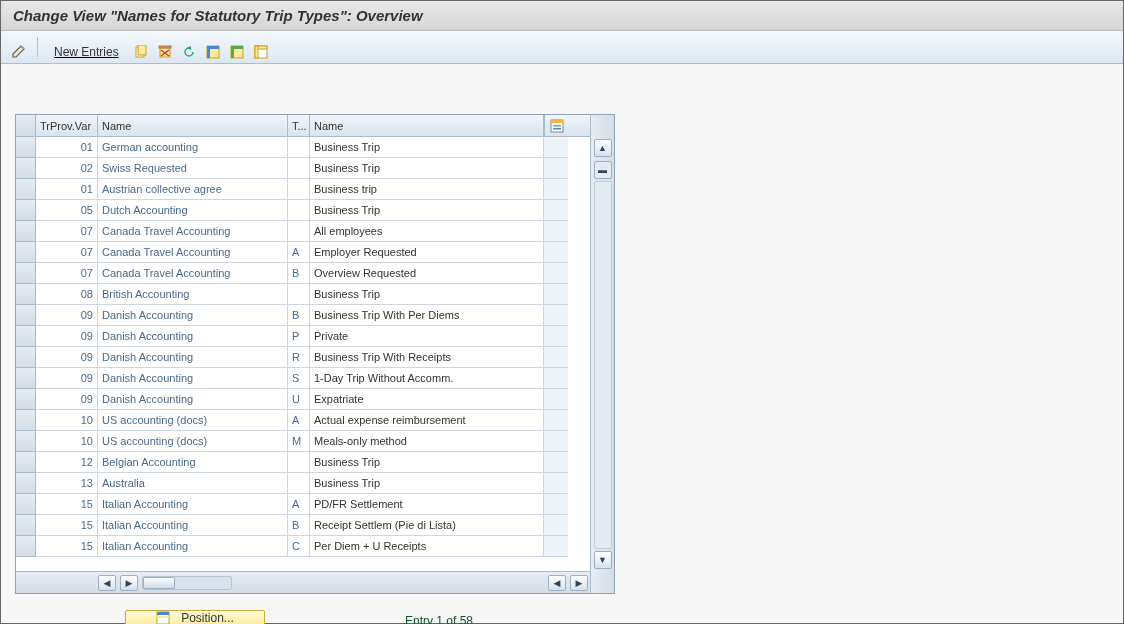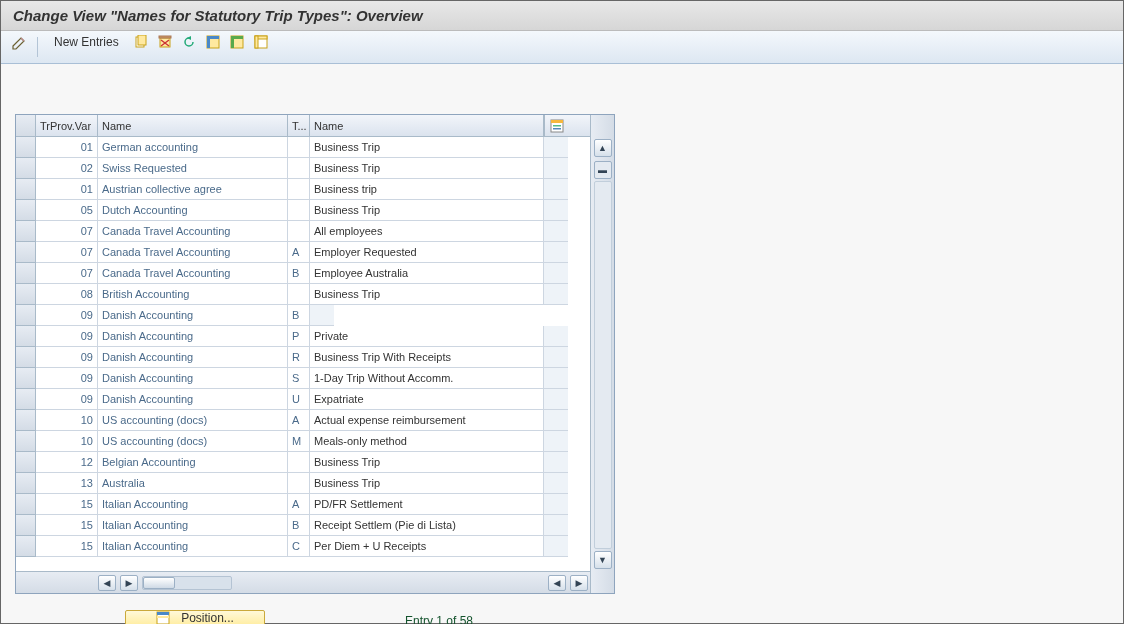--- a/index.html
+++ b/index.html
@@ -1,21 +1,21 @@
 <!DOCTYPE html>
 <html><head>
   <meta charset="utf-8">
   <style>
     * { margin: 0; padding: 0; box-sizing: border-box; font-family: Arial, Helvetica, sans-serif; }
     body { background: #fff; width: 1124px; height: 624px; overflow: hidden; }
     .window { width: 1124px; height: 624px; border: 1px solid #666; background: #f7f7f7; display: flex; flex-direction: column; }
     .title-bar { background: linear-gradient(#e8e8e8,#d6d6d6); padding: 6px 12px; border-bottom: 1px solid #bbb; }
     .title-text { font-weight: bold; font-style: italic; font-size: 15px; color: #333; }
     .toolbar { background: linear-gradient(#f4f8fc,#dde7f2); padding: 4px 8px; border-bottom: 1px solid #a9bfd6; display: flex; align-items: center; gap: 4px; position: relative; }
-    .tool-btn { display: inline-flex; align-items: flex-start; justify-content: center; height: 24px; min-width: 20px; padding: 0 2px; border-radius: 3px; cursor: pointer; }
+    .tool-btn { display: inline-flex; align-items: flex-end; justify-content: center; height: 24px; min-width: 20px; padding: 0 2px; border-radius: 3px; cursor: pointer; text-decoration: underline; }
     .tool-text { font-size: 12px; color: #333; padding: 0 6px; }
     .sep { width: 1px; height: 20px; background: #b3c4d6; margin: 0 4px; }
     .watermark { position: absolute; left: 290px; top: 4px; font-size: 20px; font-weight: bold; color: #f7941e; opacity: .9; pointer-events: none; }
     .content { flex: 1; padding: 14px 400px 10px 14px; position: relative; margin-top: 36px; }
     .grid-wrap { width: 600px; height: 480px; border: 1px solid #8ea4bd; background: #eef3f8; display: flex; position: relative; }
     .grid-inner { flex: 1; display: flex; flex-direction: column; overflow: hidden; background: #fff; }
     .header-row { display: flex; height: 22px; background: linear-gradient(#f2f5fa,#dbe3ee); border-bottom: 1px solid #a9bac9; font-size: 11px; color: #333; }
     .header-row .hcell { border-right: 1px solid #a9bac9; display: flex; align-items: center; padding: 0 4px; overflow: hidden; white-space: nowrap; }
     .selcol { width: 20px; background: linear-gradient(#e7ecf3,#d4dce6); }
     .col-var { width: 62px; justify-content: flex-start; }
@@ -171,36 +171,37 @@
               <div class="cell n1">Canada Travel Accounting</div>
               <div class="cell t">A</div>
               <div class="cell n2">Employer Requested</div>
               <div class="cell" style="width:24px;border-right:none;background:#eef3f8"></div>
             </div>
             <div class="row">
               <div class="selcell"></div>
               <div class="cell var">07</div>
               <div class="cell n1">Canada Travel Accounting</div>
               <div class="cell t">B</div>
-              <div class="cell n2">Employee Australia</div>
+              <div class="cell n2">Overview Requested</div>
               <div class="cell" style="width:24px;border-right:none;background:#eef3f8"></div>
             </div>
             <div class="row">
               <div class="selcell"></div>
               <div class="cell var">08</div>
               <div class="cell n1">British Accounting</div>
               <div class="cell t"></div>
               <div class="cell n2">Business Trip</div>
               <div class="cell" style="width:24px;border-right:none;background:#eef3f8"></div>
             </div>
             <div class="row">
               <div class="selcell"></div>
               <div class="cell var">09</div>
               <div class="cell n1">Danish Accounting</div>
               <div class="cell t">B</div>
+              <div class="cell n2">Business Trip With Per Diems</div>
               <div class="cell" style="width:24px;border-right:none;background:#eef3f8"></div>
             </div>
             <div class="row">
               <div class="selcell"></div>
               <div class="cell var">09</div>
               <div class="cell n1">Danish Accounting</div>
               <div class="cell t">P</div>
               <div class="cell n2">Private</div>
               <div class="cell" style="width:24px;border-right:none;background:#eef3f8"></div>
             </div>

